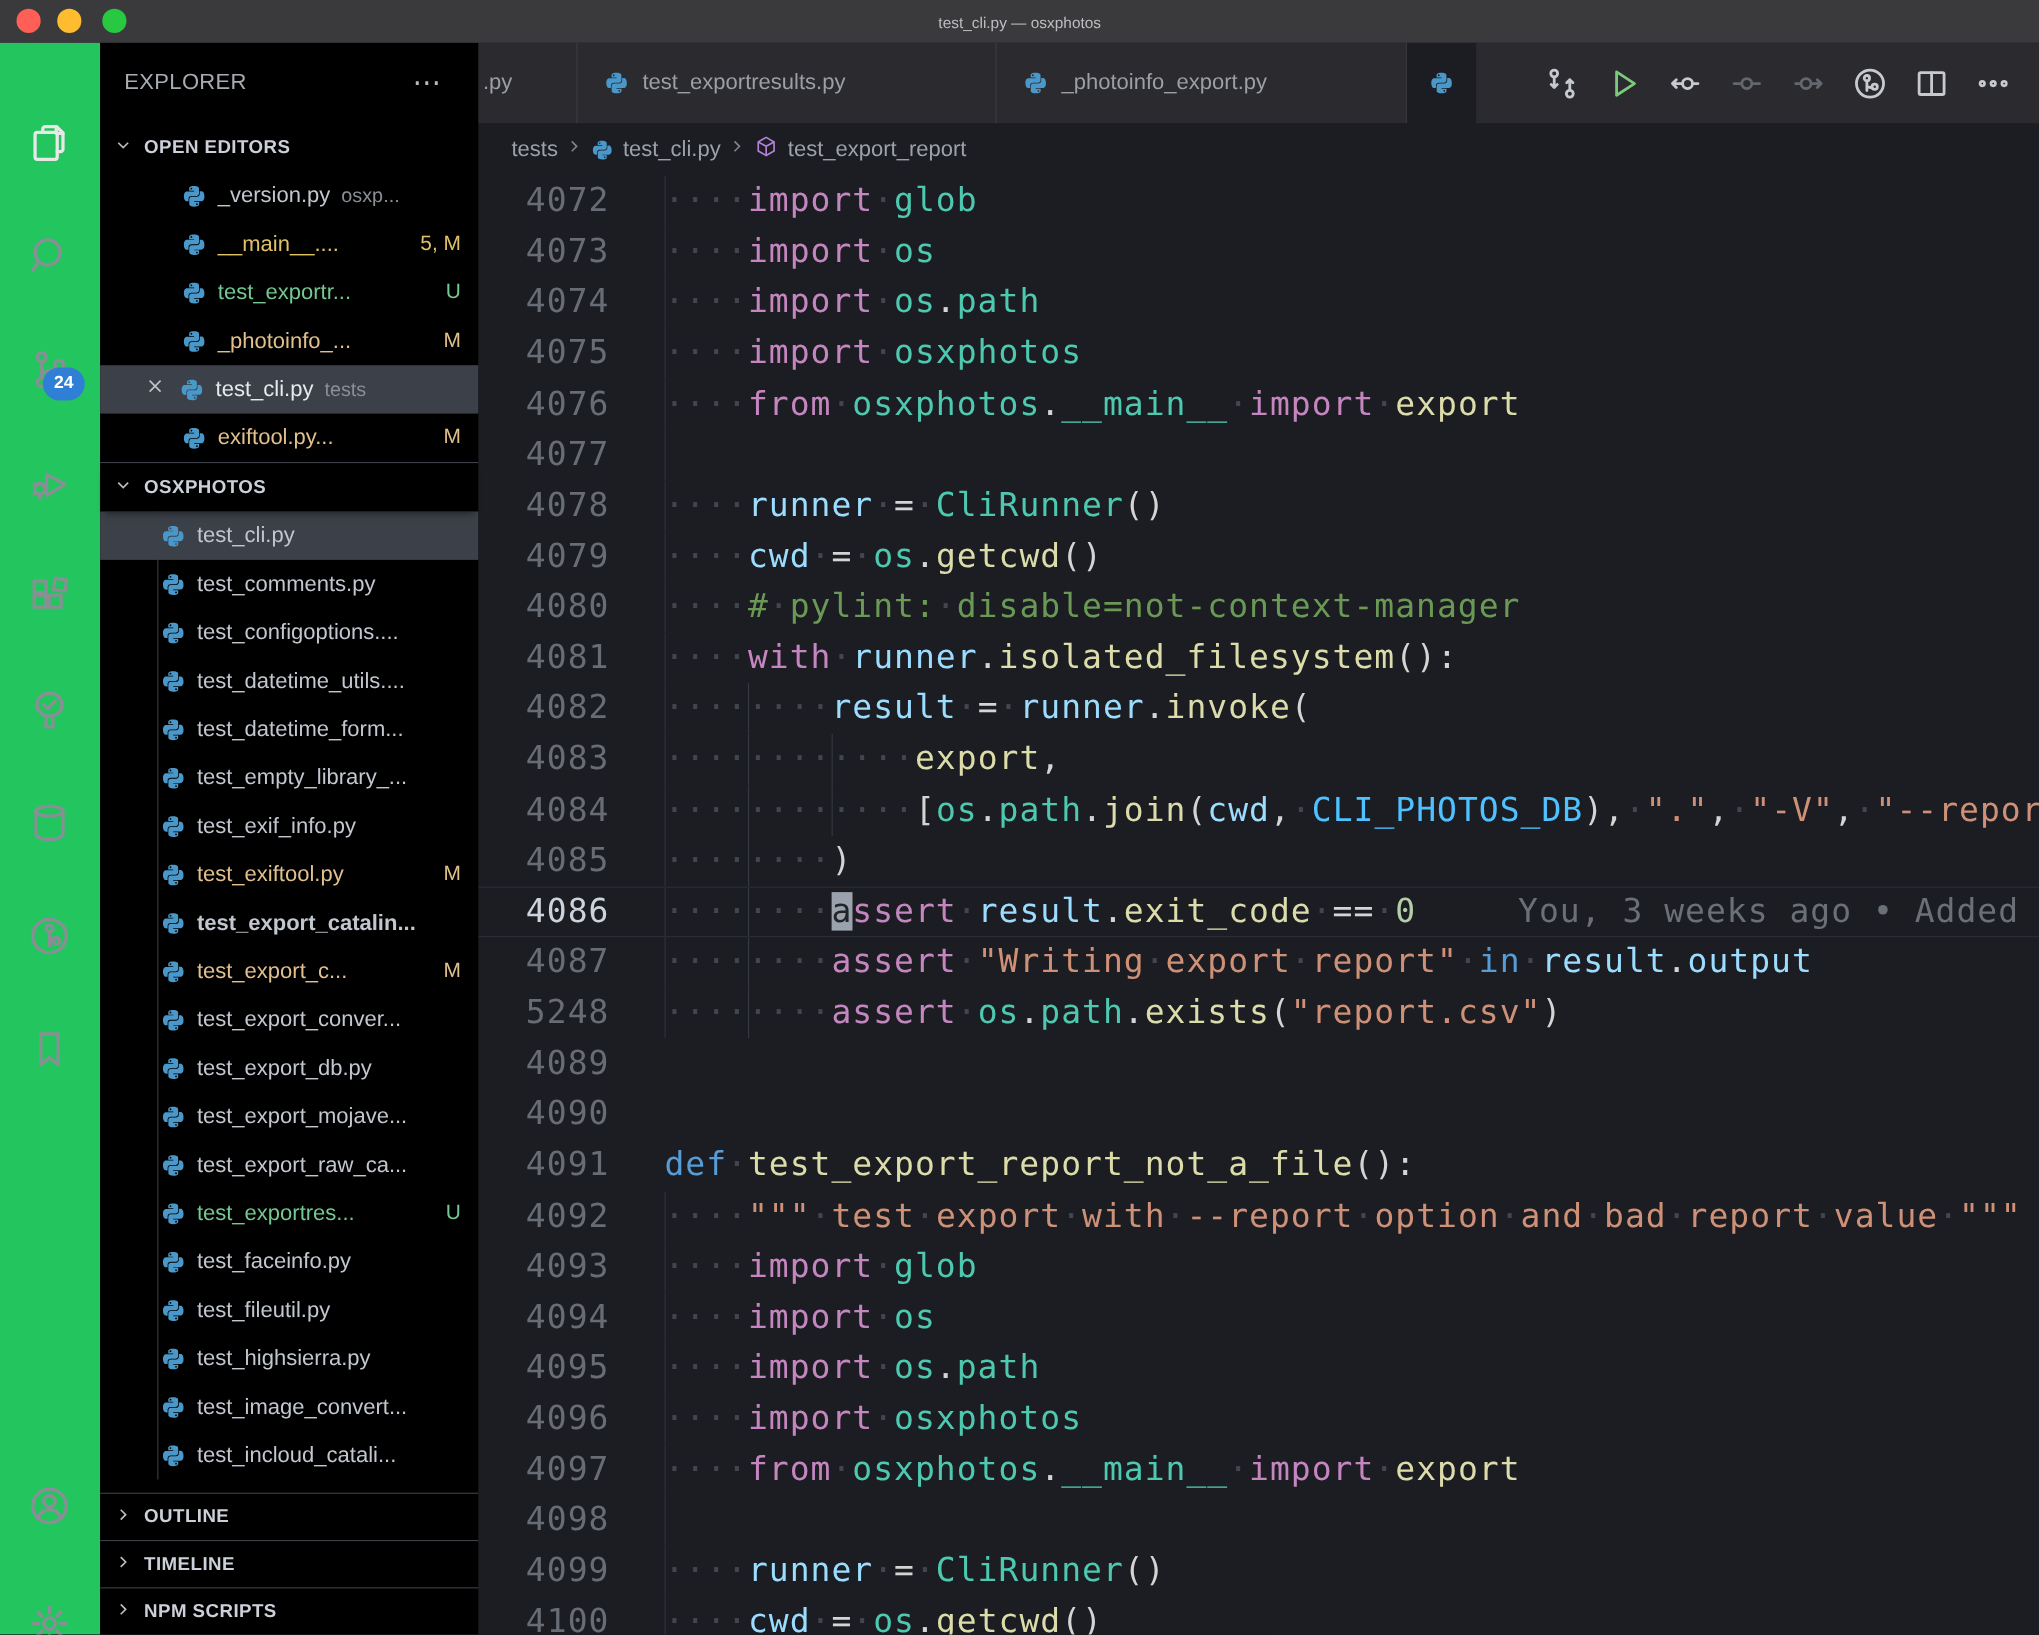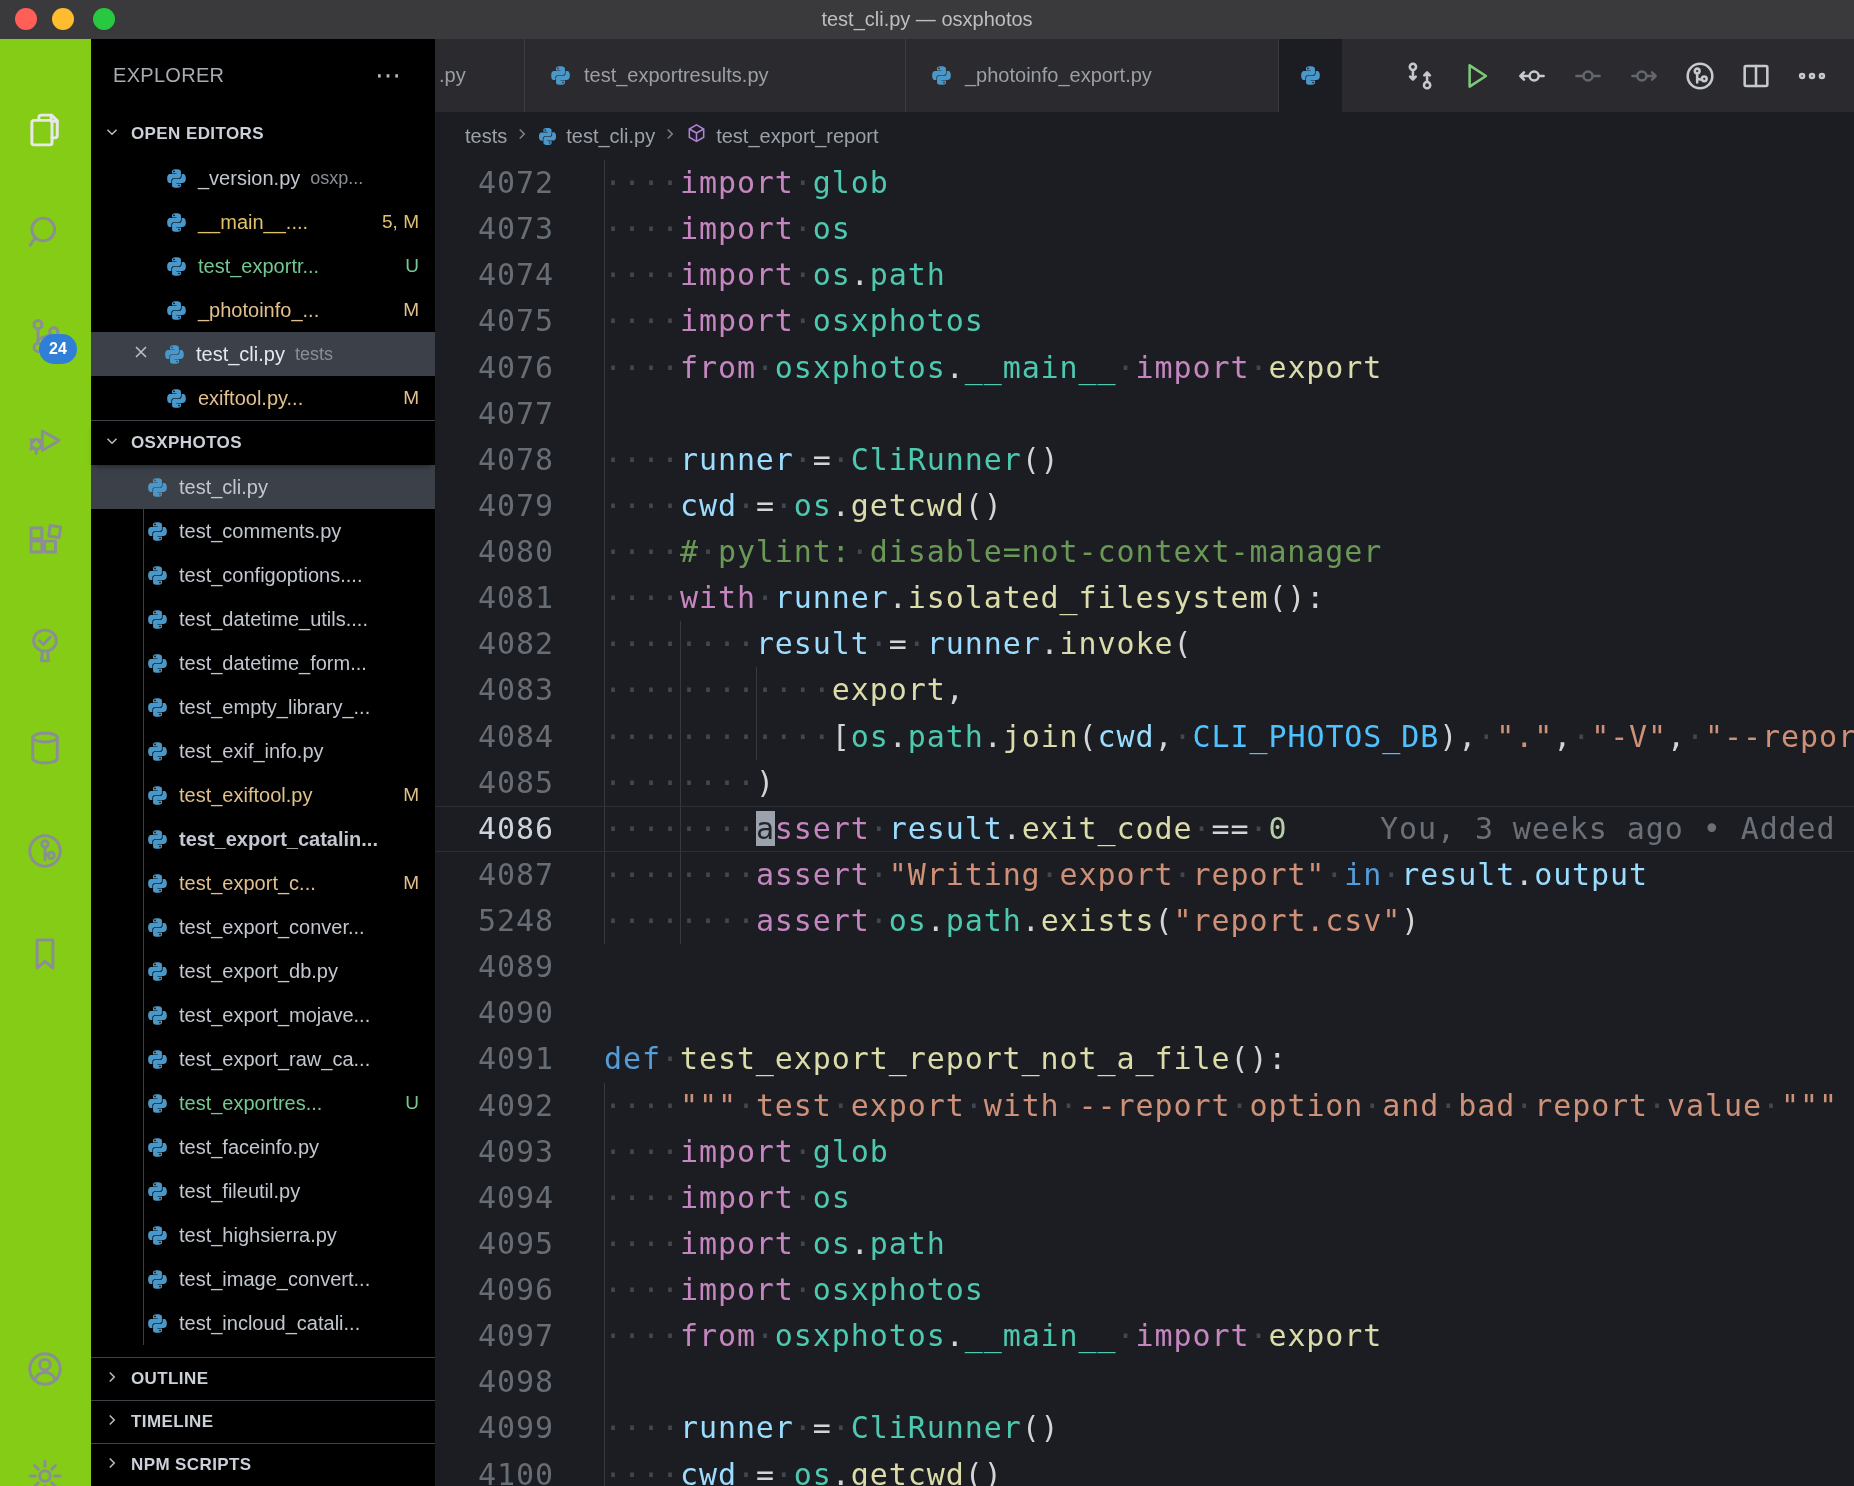--- a/index.html
+++ b/index.html
@@ -6,23 +6,23 @@
   body{width:1854px;height:1486px;overflow:hidden;position:relative;
        font-family:"Liberation Sans",sans-serif;-webkit-font-smoothing:antialiased;}
   
   .titlebar{position:absolute;left:0;top:0;width:1854px;height:39px;background:#3a3a3d;
             display:flex;align-items:center;justify-content:center;}
   .traffic{position:absolute;left:0;top:0;height:39px;width:130px;}
   .tl{position:absolute;top:8px;width:22px;height:22px;border-radius:50%;}
   .tl.red{left:15px;background:#ff5f57;}
   .tl.yellow{left:52px;background:#febc2e;}
   .tl.green{left:93px;background:#28c840;}
-  .win-title{color:#bcbec2;font-size:20px;}
+  .win-title{color:#bcbec2;font-size:14px;}
   
-  .activitybar{position:absolute;left:0;top:39px;width:91px;height:1447px;background:#84cc16;}
+  .activitybar{position:absolute;left:0;top:39px;width:91px;height:1447px;background:#22c55e;}
   .ab-icon{position:absolute;left:21px;width:48px;height:48px;display:flex;align-items:center;justify-content:center;}
   .ab-icon svg{width:42px;height:42px;stroke:#8a8f96;fill:none;stroke-width:1.7;stroke-linecap:round;stroke-linejoin:round;}
   .ab-icon.active svg{stroke:#e8e8e8;}
   .ab-badge{position:absolute;right:-8px;bottom:-4px;min-width:30px;height:30px;border-radius:15px;
             background:#2f7fd6;color:#fff;font-size:16px;font-weight:bold;display:flex;align-items:center;justify-content:center;padding:0 4px;}
   
   .sidebar{position:absolute;left:91px;top:39px;width:344px;height:1447px;background:#000000;}
   .sb-header{position:absolute;left:0;top:0;width:100%;height:73px;display:flex;align-items:center;}
   .sb-header .ttl{color:#a7abb2;font-size:20px;margin-left:22px;letter-spacing:.3px;}
   .sb-header .dots{position:absolute;right:32px;color:#b5b9bf;font-size:26px;letter-spacing:2px;}

